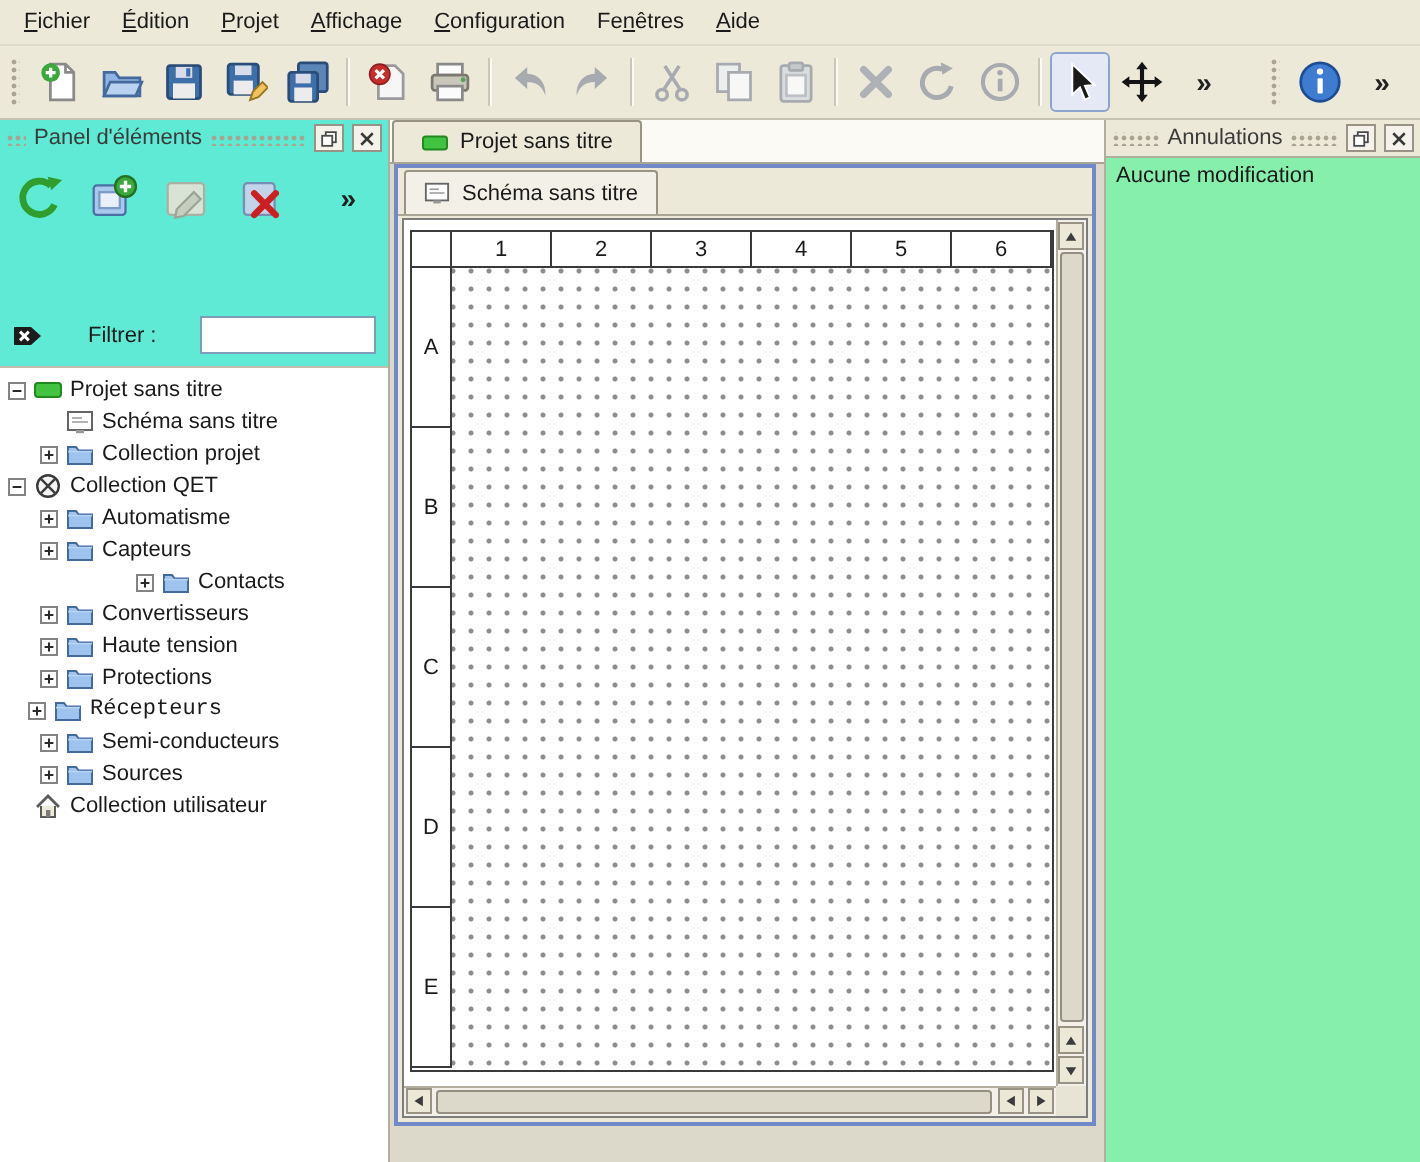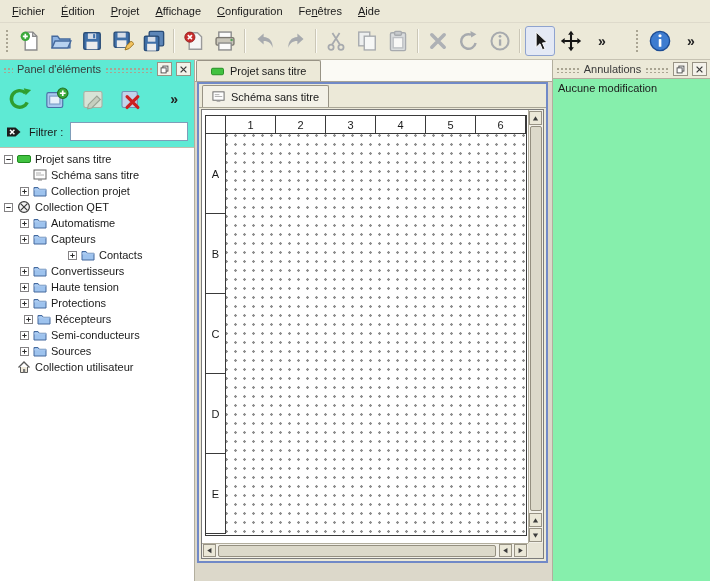--- a/index.html
+++ b/index.html
@@ -32,21 +32,21 @@
   .grip { flex:1; height:7px; background-image:radial-gradient(#a9a492 1px, transparent 1.4px); background-size:4px 4px; background-position:0 1px; }
   .grip.lead { flex:0 0 10px; }
   .dock-btn { width:15px; height:14px; border:1px solid #989385; background:#f4f2ea; display:flex; align-items:center; justify-content:center; flex:0 0 auto; }
   .dock-btn .icn { width:9px; height:9px; }
 
   
   .left-dock { width:195px; flex:0 0 195px; display:flex; flex-direction:column; border-right:1px solid #b2ae9e; background:#5eead4; min-height:0; }
   .panel-toolbar { height:42px; display:flex; align-items:center; padding:2px 5px; gap:7px; flex:0 0 auto; }
   .pt-btn { width:30px; height:30px; display:flex; align-items:center; justify-content:center; border:1px solid transparent; border-radius:2px; }
   .pt-btn .icn { width:25px; height:25px; }
-  .filter-row { display:flex; align-items:center; gap:7px; padding:2px 6px 6px 6px; flex:0 0 auto; }
+  .filter-row { display:flex; align-items:center; gap:22px; padding:2px 6px 6px 6px; flex:0 0 auto;margin-top:36px; }
   .filter-icon { width:16px; height:16px; flex:0 0 16px; }
   .filter-input { flex:1; height:19px; border:1px solid #7f9db9; background:#fff; font:11px "Liberation Sans", sans-serif; padding:1px 3px; min-width:0; }
   .tree { flex:1; background:#fff; border-top:1px solid #c2beae; padding-top:3px; overflow:hidden; }
   .tree-row { height:16px; display:flex; align-items:center; white-space:nowrap; }
   .tree-expander { width:9px; height:9px; flex:0 0 9px; margin-right:4px; }
   .tree-icon { width:14px; height:14px; flex:0 0 14px; margin-right:4px; }
 
   
   .center { flex:1; display:flex; flex-direction:column; min-width:0; }
   .mdi-tabbar { height:22px; display:flex; align-items:flex-end; background:#fbfaf5; border-bottom:1px solid #a8a496; flex:0 0 auto; padding-left:1px; }
@@ -490,21 +490,21 @@
               </svg>
             </span>
             <span class="tree-icon icn">
               <svg viewBox="0 0 14 14">
                 <path d="M1 12V3.5h4l1.3 1.8H13V12z" fill="#9ec3ee" stroke="#44699d"></path>
                 <path d="M1 5.8h12" stroke="#b9d4f2" stroke-width="0.8"></path>
               </svg>
             </span>
             <span class="tree-label">Protections</span>
           </div>
-          <div class="tree-row" style="padding-left: 24px;">
+          <div class="tree-row" style="padding-left: 14px; font-family: Liberation Mono, monospace;">
             <span class="tree-expander">
               <svg viewBox="0 0 9 9">
                 <rect x="0.5" y="0.5" width="8" height="8" fill="#fff" stroke="#848284"></rect>
                 <path d="M2.3 4.5h4.4M4.5 2.3v4.4" stroke="#2a2a2a" stroke-width="1"></path>
               </svg>
             </span>
             <span class="tree-icon icn">
               <svg viewBox="0 0 14 14">
                 <path d="M1 12V3.5h4l1.3 1.8H13V12z" fill="#9ec3ee" stroke="#44699d"></path>
                 <path d="M1 5.8h12" stroke="#b9d4f2" stroke-width="0.8"></path>

